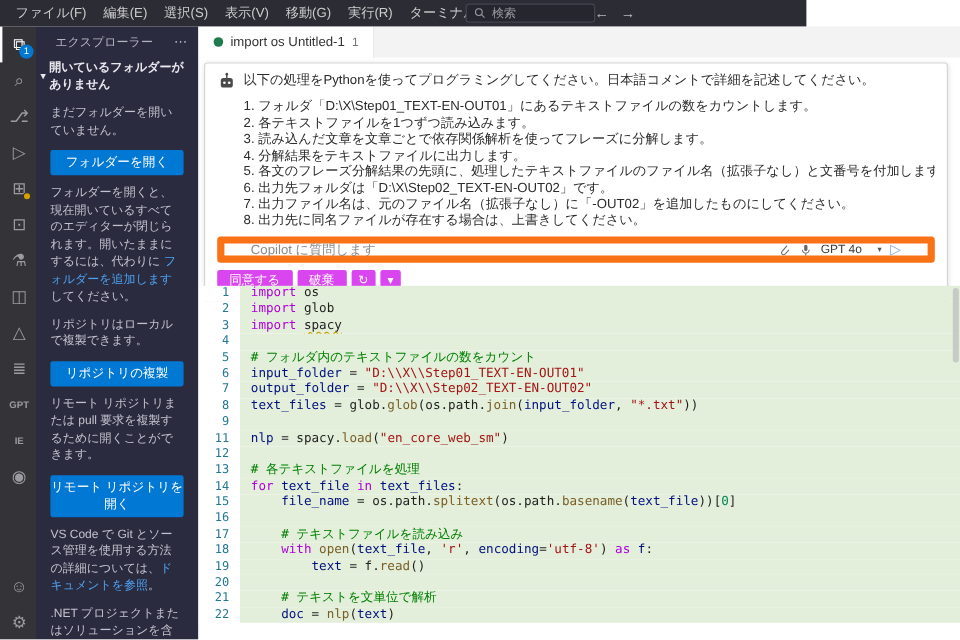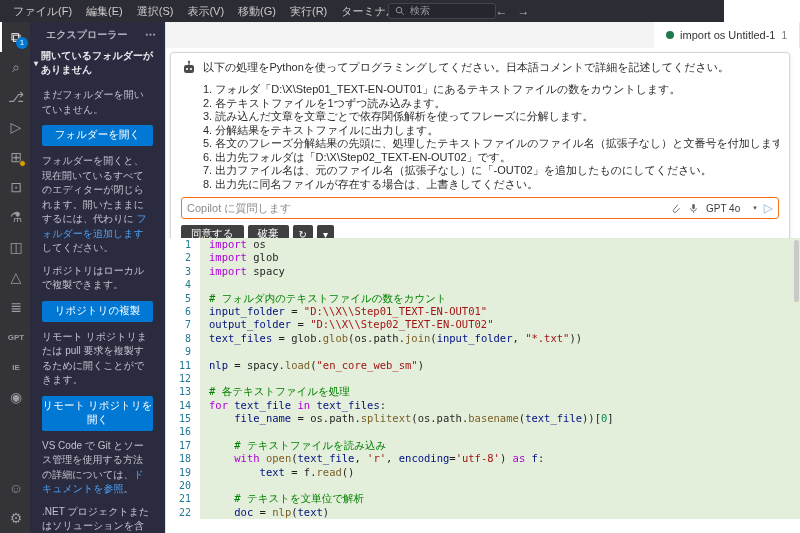--- a/index.html
+++ b/index.html
@@ -1,20 +1,20 @@
 <!DOCTYPE html>
 <html><head>
 <meta charset="utf-8">
 <style>
   * { box-sizing: border-box; margin: 0; padding: 0; }
   html,body { width: 800px; height: 533px; overflow: hidden; }
   body { font-family: "Liberation Sans", sans-serif; position: relative; background: #fff; }
 
   
-  .titlebar { position:absolute; top:0; left:0; width:724px; height:22px; background:#2c2c35;
+  .titlebar { position:absolute; top:0; left:0; width:672px; height:22px; background:#2c2c35;
               display:flex; align-items:center; color:#cccccc; font-size:11px; z-index:30; }
   .menus { display:flex; align-items:center; padding-left:6px; }
   .menu-item { padding:0 7px; line-height:22px; cursor:default; }
   .nav-arrows { display:flex; gap:10px; margin-left:14px; color:#bbbbbb; font-size:12px; }
   .tb-search { position:absolute; left:388px; top:3px; width:108px; height:16px; background:#26262e;
                border:1px solid #44444f; border-radius:3px; display:flex; align-items:center;
                gap:5px; padding:0 6px; color:#9a9aa3; font-size:10px; }
 
   
   .activitybar { position:absolute; top:22px; left:0; width:30px; height:511px; background:#333338;
@@ -27,56 +27,56 @@
                     width:12px; height:12px; border-radius:50%; font-size:8px; line-height:12px;
                     text-align:center; }
   .ab-item .warndot { position:absolute; right:4px; bottom:5px; background:#d9a100; width:7px;
                       height:7px; border-radius:50%; border:1px solid #333338; }
   .ab-spacer { flex:1; }
 
   
   .sidebar { position:absolute; top:22px; left:30px; width:135px; height:511px; background:#2b2b40;
              color:#c3c3cd; overflow:hidden; z-index:10; }
   .sb-title { display:flex; justify-content:space-between; align-items:flex-start;
-              padding:6px 8px 4px 16px; font-size:10px; color:#b4b4bf;font-weight:bold; }
+              padding:6px 8px 4px 16px; font-size:10px; color:#b4b4bf; }
   .sb-more { cursor:default; font-size:11px; letter-spacing:1px; }
   .sb-section { display:flex; align-items:center; gap:3px; padding:3px 4px; font-size:10px;
                 font-weight:bold; color:#e8e8ee; cursor:default; }
   .sb-chevron { font-size:8px; }
   .sb-text { margin:8px 12px 0 12px; font-size:10px; line-height:14.5px; color:#c3c3cd; }
   .sb-link { color:#4da2f0; cursor:pointer; }
   .sb-button { margin:8px 12px 0 12px; background:#0078d4; color:#ffffff; text-align:center;
                font-size:10.5px; padding:3px 0 4px 0; border-radius:2px; cursor:pointer; }
 
   
   .editor { position:absolute; top:22px; left:165px; width:635px; height:511px; background:#ffffff;
             border-left:1px solid #e0e0e0; }
-  .tabbar { height:26px; background:#f3f3f3; display:flex; align-items:stretch;justify-content:flex-end; }
+  .tabbar { height:26px; background:#f3f3f3; display:flex; align-items:stretch; }
   .tab { background:#ffffff; display:flex; align-items:center; gap:6px; padding:0 12px;
          border-right:1px solid #e5e5e5; font-size:11px; color:#333333; cursor:default; }
   .tab-dot { width:8px; height:8px; border-radius:50%; background:#1f7a4d; }
   .tab-count { color:#777; font-size:10px; }
 
   
   .chat { margin:4px 10px 0 4px; border:1px solid #d6d6d6; border-radius:3px; background:#ffffff;
           box-shadow:0 1px 4px rgba(0,0,0,0.10); padding:7px 10px 7px 10px; }
   .chat-intro { display:flex; gap:6px; align-items:flex-start; font-size:11px; color:#2b2b2b;
                 line-height:14px; }
   .chat-steps { margin:7px 0 0 22px; }
   .step { font-size:11px; line-height:13.5px; color:#2b2b2b; white-space:nowrap; overflow:hidden; }
-  .chat-input { margin-top:6px; height:22px; border:1px solid #f97316; border-radius:3px;
-                display:flex; align-items:center; padding:0 5px; gap:7px; }
+  .chat-input { margin-top:6px; height:22px; border:6px solid #f97316; border-radius:3px;
+                display:flex; align-items:center; padding:0 22px; gap:7px; }
   .chat-placeholder { flex:1; color:#8b8b8b; font-size:11px; }
   .ci-icon { color:#666; display:flex; align-items:center; cursor:pointer; }
   .ci-model { display:flex; align-items:center; gap:13px; font-size:10px; color:#3b3b3b;
               cursor:pointer; }
   .ci-model .chev { font-size:7px; color:#555; }
   .ci-send { color:#8fb0cf; font-size:12px; cursor:pointer; }
   .chat-actions { display:flex; gap:4px; margin-top:6px; }
-  .ca-btn { background:#404040; color:#ffffff; font-size:10.5px; padding:2px 10px 3px 10px;
+  .ca-btn { background:#d946ef; color:#ffffff; font-size:10.5px; padding:2px 10px 3px 10px;
             border-radius:2px; cursor:pointer; border:none; font-family:inherit; }
   .ca-btn.iconbtn { padding:2px 6px 3px 6px; font-size:10px; }
 
   
   .code-area { position:absolute; top:216px; left:0; right:0; bottom:0; overflow:hidden;
                font-family:"DejaVu Sans Mono", monospace; font-size:10.5px; }
   .code-line { display:flex; height:13.4px; line-height:13.4px; }
   .ln { width:34px; text-align:right; padding-right:9px; color:#237893; background:#ffffff;
         font-size:10px; flex:0 0 34px; }
   .code-text { flex:1; background:#e4efdb; padding-left:9px; white-space:pre; }

